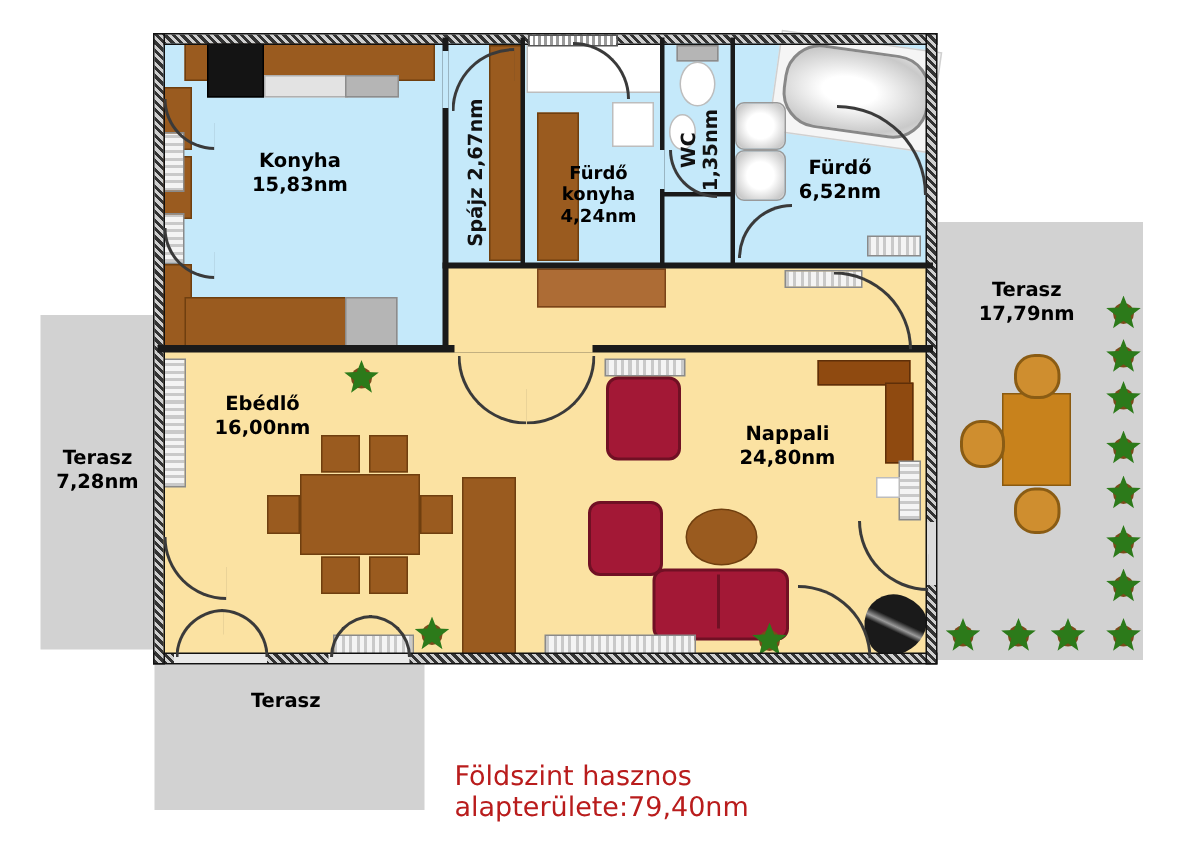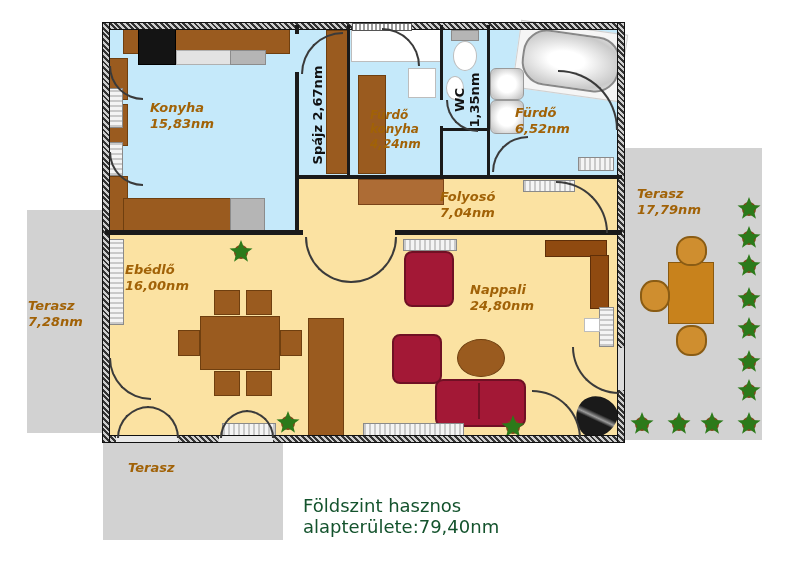--- a/index.html
+++ b/index.html
@@ -38,25 +38,25 @@
   .door-tl{border-top:2px solid #3a3a3a;border-left:2px solid #3a3a3a;border-top-left-radius:100% 100%;}
   .door-tr{border-top:2px solid #3a3a3a;border-right:2px solid #3a3a3a;border-top-right-radius:100% 100%;}
   .door-bl{border-bottom:2px solid #3a3a3a;border-left:2px solid #3a3a3a;border-bottom-left-radius:100% 100%;}
   .door-br{border-bottom:2px solid #3a3a3a;border-right:2px solid #3a3a3a;border-bottom-right-radius:100% 100%;}
   
   .plant{position:absolute;width:24px;height:24px;}
   .plant::before{content:"";position:absolute;inset:5px;background:#7a4a1a;border-radius:50%;}
   .plant::after{content:"";position:absolute;inset:0;background:#2c7a1a;
     clip-path:polygon(50% 0%,63% 33%,98% 35%,70% 56%,79% 91%,50% 70%,21% 91%,30% 56%,2% 35%,37% 33%);}
   
-  .room-label{position:absolute;text-align:left;font-weight:bold;color:#a16207;font-size:13px;line-height:1.25;font-style:italic;}
+  .room-label{position:absolute;text-align:center;font-weight:bold;color:#000000;font-size:13px;line-height:1.25;}
   .room-label.small{font-size:12px;line-height:1.2;}
   .vlabel{position:absolute;text-align:center;font-weight:bold;color:#111;font-size:13px;line-height:1.15;transform:rotate(-90deg);}
   .note{position:absolute;color:#222;font-size:12.5px;}
-  .total{position:absolute;color:#14532d;font-size:18px;}
+  .total{position:absolute;color:#b91c1c;font-size:18px;margin-top:12px;}
 </style>
 </head>
 <body>
 
 <div class="canvas">
 
   <div class="abs terrace" style="left:625px;top:148px;width:137px;height:292px;"></div>
   <div class="abs terrace" style="left:27px;top:210px;width:76px;height:223px;"></div>
   <div class="abs terrace" style="left:103px;top:443px;width:180px;height:97px;"></div>
 
@@ -192,24 +192,20 @@
     <div>4,24nm</div>
   </div>
   <div class="vlabel" style="left:430px;top:85px;width:76px;height:30px;">
     <div>WC</div>
     <div>1,35nm</div>
   </div>
   <div class="room-label" style="left:515px;top:105px;width:90px;">
     <div>Fürdő</div>
     <div>6,52nm</div>
   </div>
-  <div class="room-label" style="left:440px;top:189px;width:95px;">
-    <div>Folyosó</div>
-    <div>7,04nm</div>
-  </div>
   <div class="room-label" style="left:125px;top:262px;width:100px;">
     <div>Ebédlő</div>
     <div>16,00nm</div>
   </div>
   <div class="room-label" style="left:470px;top:282px;width:110px;">
     <div>Nappali</div>
     <div>24,80nm</div>
   </div>
   <div class="room-label" style="left:637px;top:186px;width:95px;">
     <div>Terasz</div>

